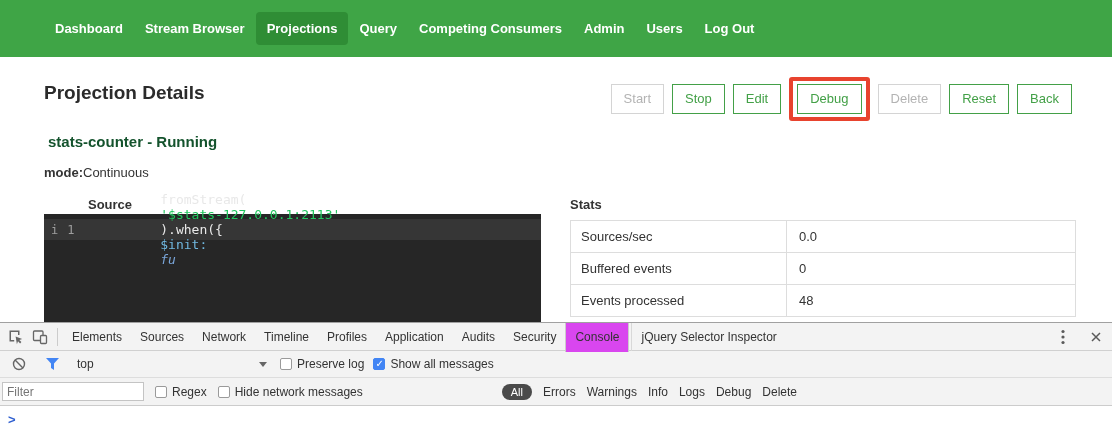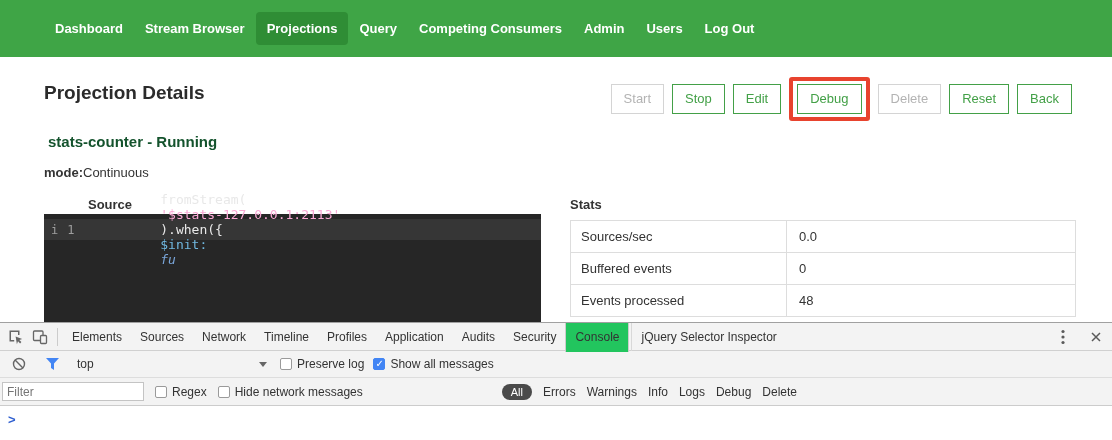--- a/index.html
+++ b/index.html
@@ -33,39 +33,39 @@
   .section-h { position:absolute; top:140px; font-size:13px; font-weight:bold; color:#333; }
   .source-h { left:44px;margin-left:44px; } .stats-h { left:570px; }
 
   
   .editor { position:absolute; left:44px; top:157px; width:497px; height:120px; background:#262626;
             font-family:"DejaVu Sans Mono", monospace; font-size:13px; padding-top:5px; cursor:text; }
   .code-line { display:flex; height:21px; align-items:center; background:#363636; }
   .gutter { width:38px; flex:0 0 auto; color:#9e9e9e; font-size:12px; display:flex; gap:9px; padding-left:7px; }
   .code { white-space:pre; color:#e8e8e8; overflow:hidden; }
   .code span { white-space:pre; }
-  .tok-string { color:#f9a8d4; }
+  .tok-string { color:#22c55e; }
   .tok-prop { color:#70b8e0; }
   .tok-kw { color:#7aa6da; font-style:italic; }
 
   
   .stats-table { position:absolute; left:570px; top:163px; width:506px; border:1px solid #ddd; border-bottom:none; }
   .stats-row { display:flex; border-bottom:1px solid #ddd; height:32px; font-size:13px; color:#333; background:#fff; }
   .stats-label { width:216px; padding:0 10px; border-right:1px solid #ddd; display:flex; align-items:center; }
   .stats-value { padding:0 12px; display:flex; align-items:center; }
 
   
   .devtools { position:absolute; left:0; right:0; bottom:0; height:118px; background:#f3f3f3;
               border-top:1px solid #a0a0a0; font-size:12px; color:#333; }
   .dt-tabs { height:28px; display:flex; align-items:center; border-bottom:1px solid #d0d0d0;
              padding-left:4px; position:relative; }
   .dt-icon { width:24px; height:22px; display:flex; align-items:center; justify-content:center; cursor:pointer; }
   .dt-sep { width:1px; height:18px; background:#ccc; margin:0 5px; }
   .dt-tab { padding:0 9px; height:28px; display:flex; align-items:center; cursor:pointer; white-space:nowrap; }
-  .dt-tab.active { background:#22c55e; border-left:1px solid #ccc; border-right:1px solid #ccc; margin-bottom:-1px; height:29px; }
+  .dt-tab.active { background:#d946ef; border-left:1px solid #ccc; border-right:1px solid #ccc; margin-bottom:-1px; height:29px; }
   .dt-tab.ext { border-left:1px solid #d8d8d8; margin-left:2px; }
   .dt-right { position:absolute; right:4px; top:0; height:28px; display:flex; gap:9px; align-items:center; }
 
   .dt-toolbar { height:27px; display:flex; align-items:center; border-bottom:1px solid #ddd; padding:0 7px; gap:9px; }
   .ctx-select { width:198px; display:flex; justify-content:space-between; align-items:center; padding:0 4px; cursor:pointer; }
   .tri-down { width:0; height:0; border-left:4px solid transparent; border-right:4px solid transparent; border-top:5px solid #666; }
   .cb-group { display:flex; align-items:center; gap:5px; cursor:pointer; }
   .cb { width:12px; height:12px; border:1px solid #9a9a9a; background:#fff; border-radius:2px;
         display:inline-block; position:relative; flex:0 0 auto; }
   .cb.checked { background:#4285f4; border-color:#4285f4; }

